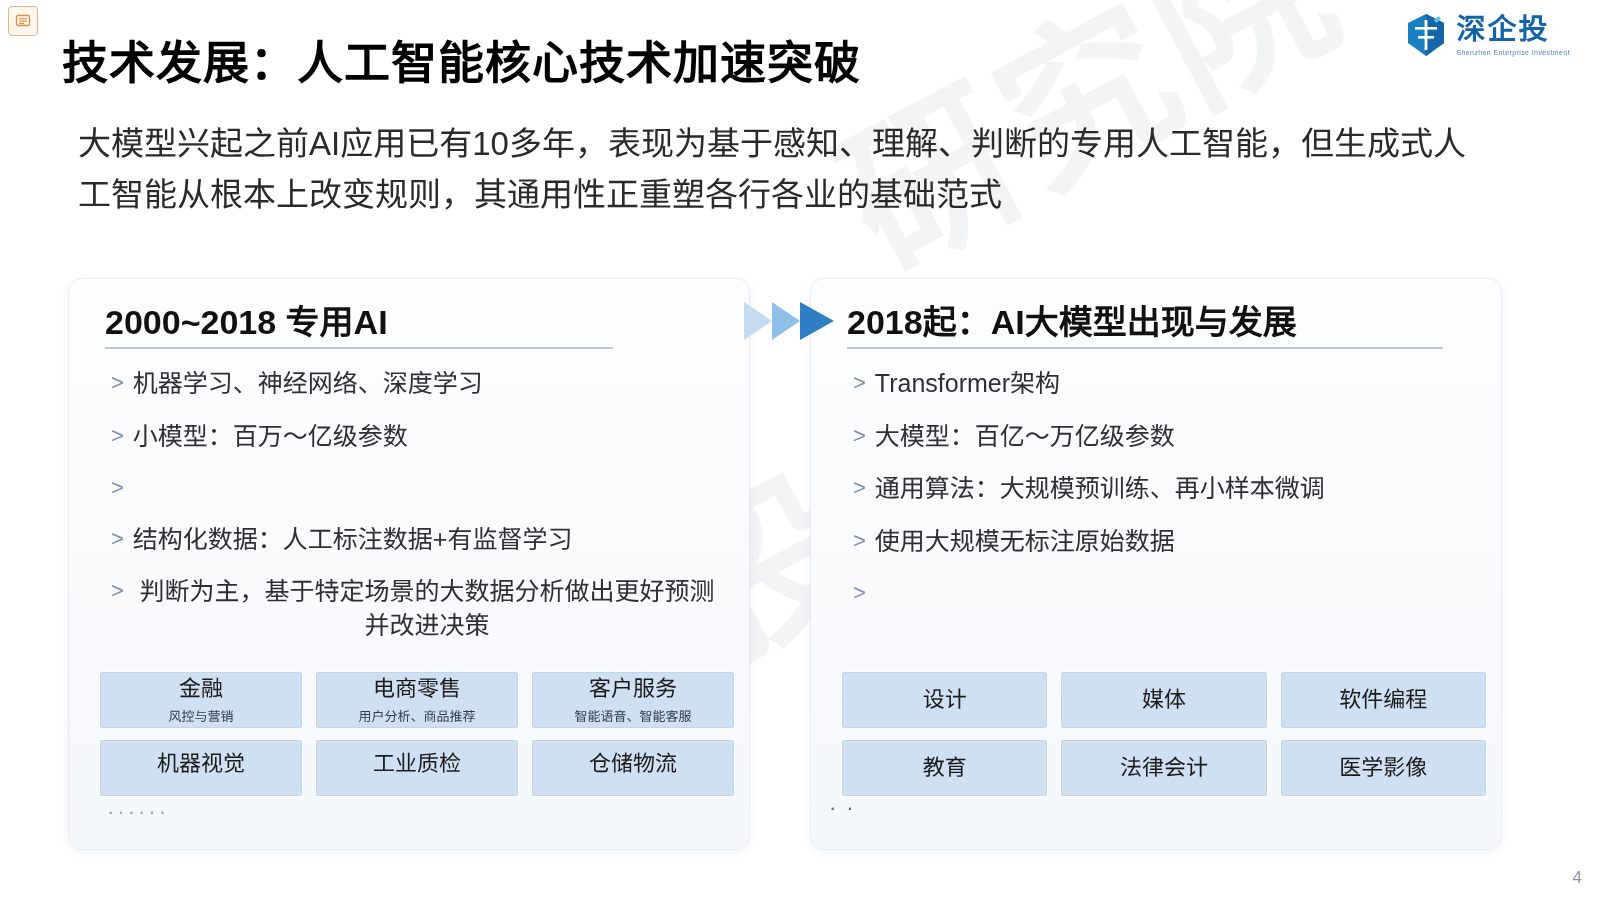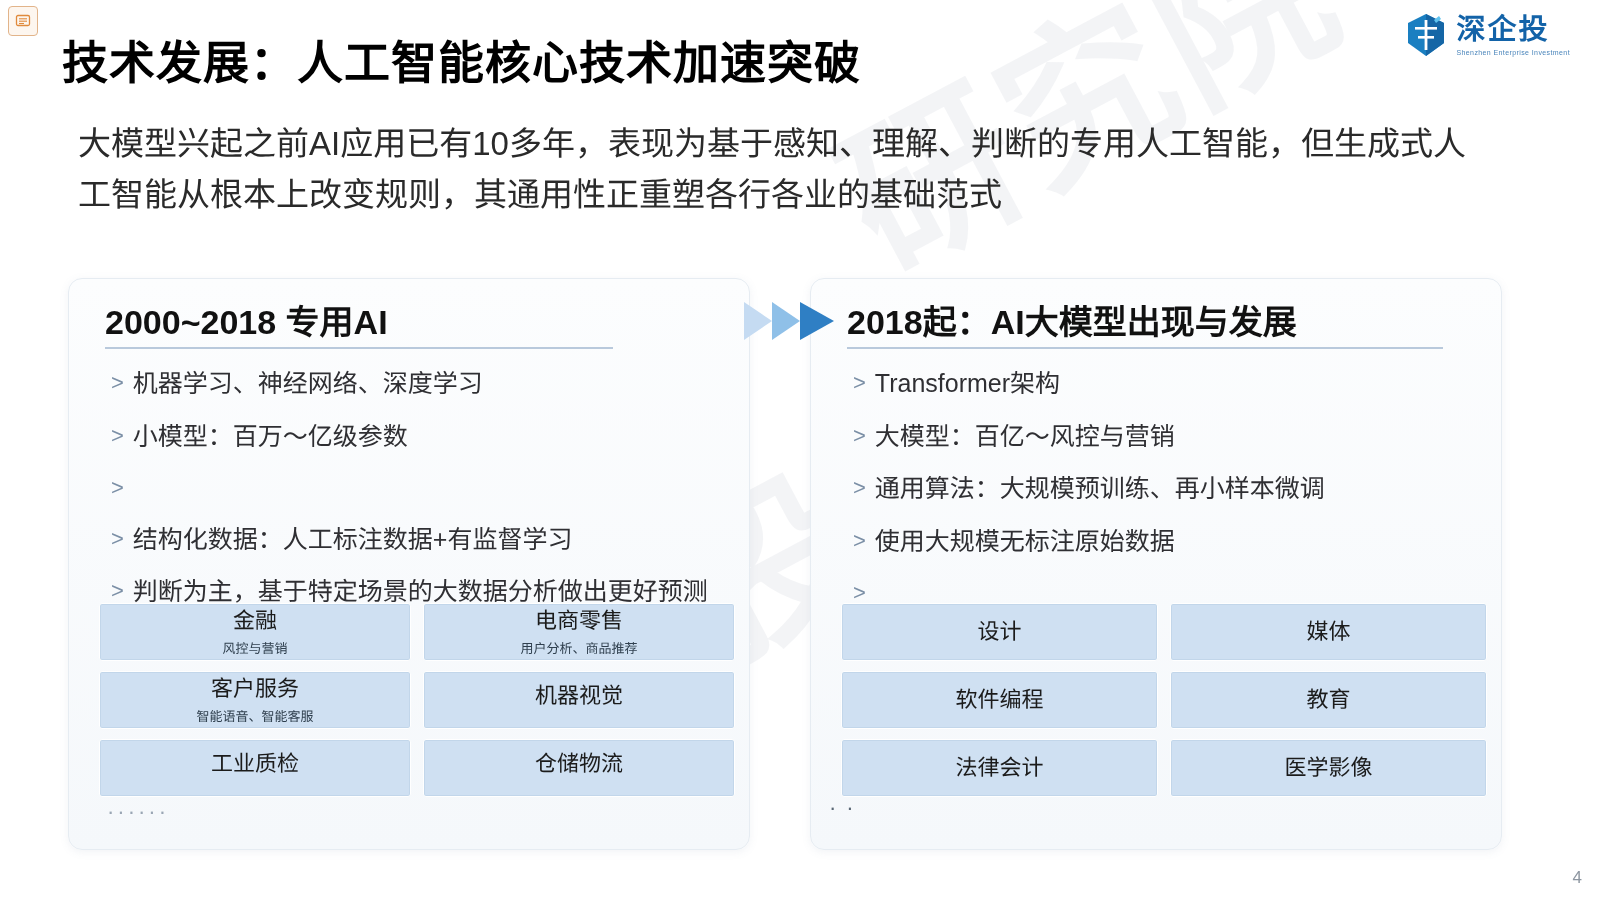--- a/index.html
+++ b/index.html
@@ -115,20 +115,21 @@
   
   .panel {
     position: absolute;
     top: 278px;
     height: 570px;
     border-radius: 14px;
     background: linear-gradient(180deg, #fcfdfe 0%, #f5f8fb 100%);
     border: 1px solid #e6ecf2;
     box-shadow: 0 2px 8px rgba(120,140,165,0.10);
     z-index: 2;
+    text-align: center;
   }
   .panel-left  { left: 68px;  width: 680px; }
   .panel-right { left: 810px; width: 690px; }
 
   .panel-title {
     position: absolute;
     top: 16px;
     left: 36px;
     font-size: 34px;
     font-weight: 700;
@@ -167,21 +168,21 @@
     flex: 0 0 auto;
   }
 
   
   .tag-grid {
     position: absolute;
     left: 30px;
     right: 14px;
     bottom: 52px;
     display: grid;
-    grid-template-columns: repeat(2, 1fr);
+    grid-template-columns: repeat(3, 1fr);
     gap: 10px 12px;
   }
   .tag {
     background: #cfe0f2;
     border: 1px solid #ffffff;
     box-shadow: 0 0 0 1px #c2d6ea inset;
     border-radius: 3px;
     height: 56px;
     display: flex;
     flex-direction: column;
@@ -344,21 +345,21 @@
   <div class="panel-title">2018起：AI大模型出现与发展</div>
   <div class="panel-rule rule-right"></div>
 
   <div class="bullets">
     <div class="bullet">
       <span class="chev">&gt;</span>
       <span>Transformer架构</span>
     </div>
     <div class="bullet">
       <span class="chev">&gt;</span>
-      <span>大模型：百亿～风控与营销</span>
+      <span>大模型：百亿～万亿级参数</span>
     </div>
     <div class="bullet">
       <span class="chev">&gt;</span>
       <span>通用算法：大规模预训练、再小样本微调</span>
     </div>
     <div class="bullet">
       <span class="chev">&gt;</span>
       <span>使用大规模无标注原始数据</span>
     </div>
     <div class="bullet">

